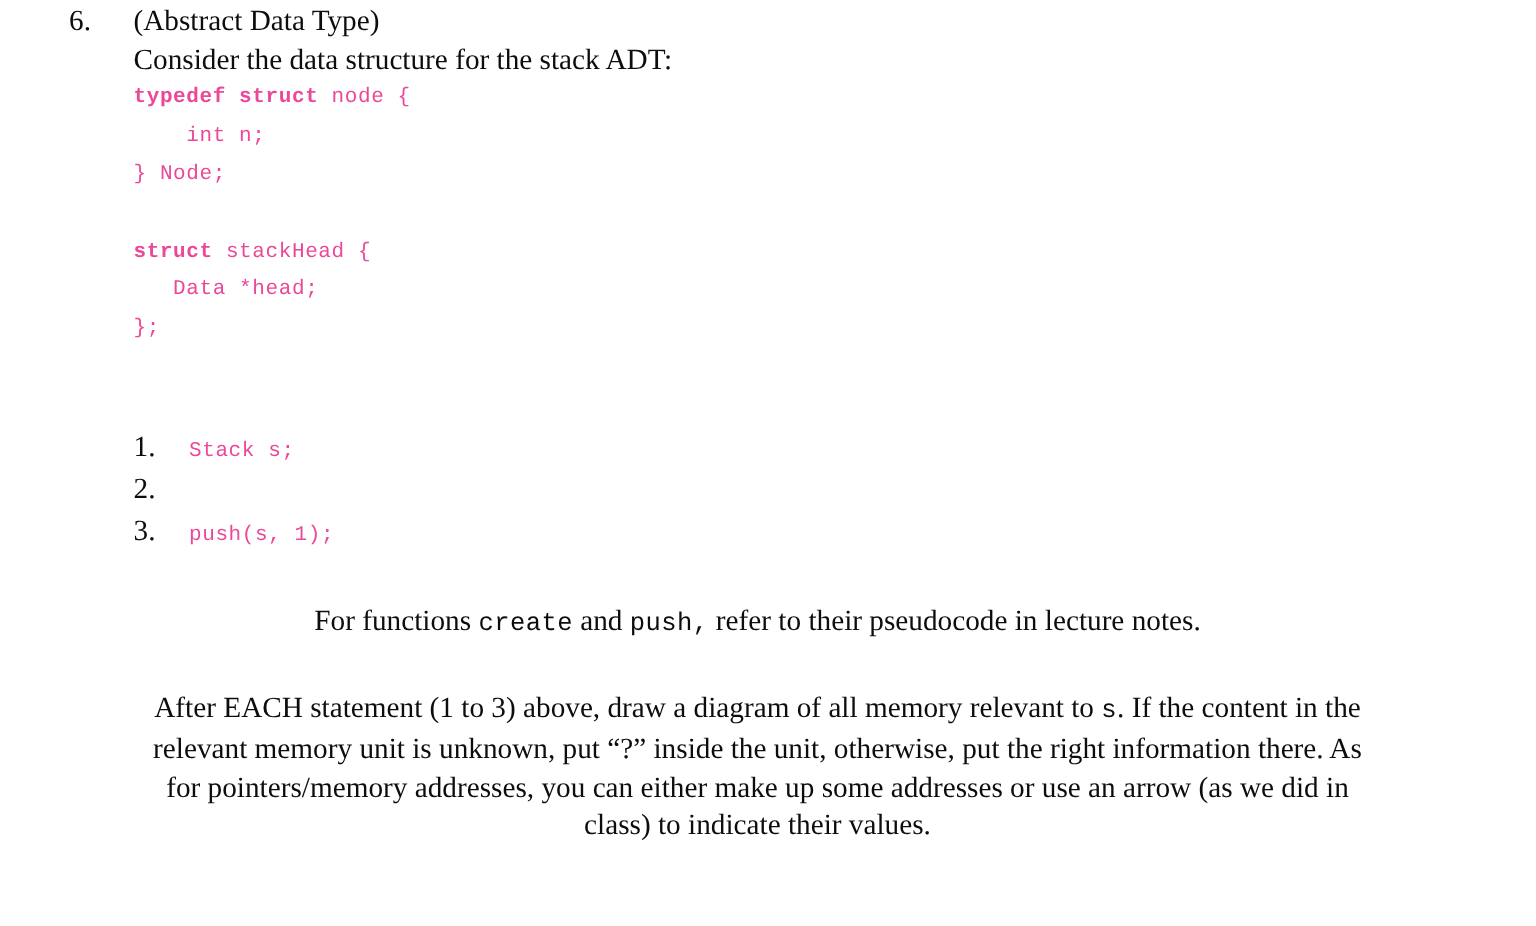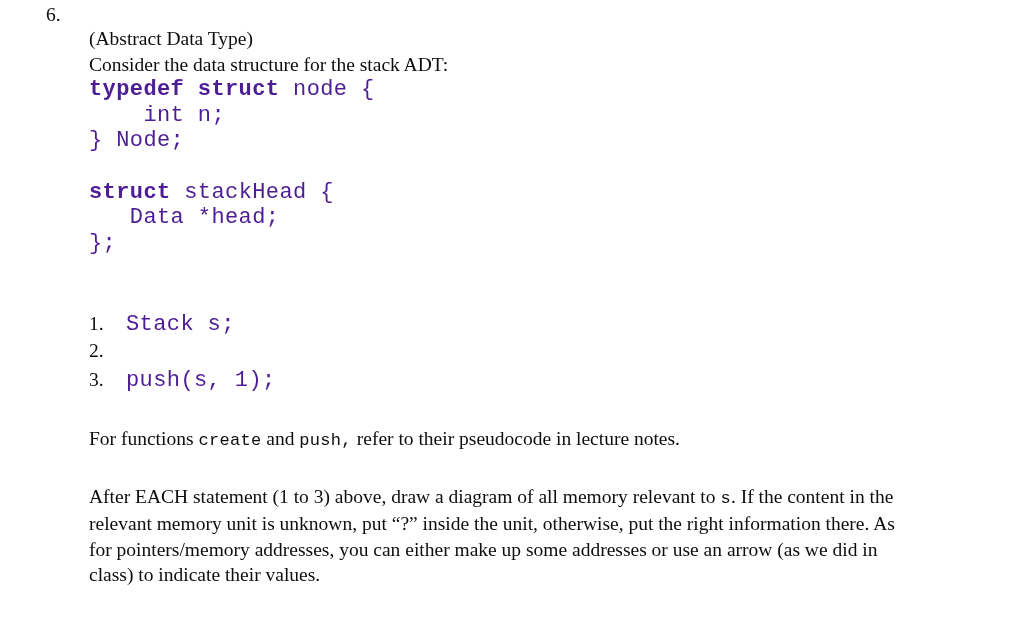--- a/index.html
+++ b/index.html
@@ -17,23 +17,23 @@
     color: #000000;
   }
   .serif {
     font-family: "Liberation Serif", "DejaVu Serif", serif;
     font-size: 19.5px;
     line-height: 25.5px;
     color: #0d0d0d;
   }
   .mono {
     font-family: "Liberation Mono", "DejaVu Sans Mono", monospace;
-    font-size: 22px;
+    font-size: 14px;
     line-height: 25.5px;
-    color: #4c1d95;
+    color: #ec4899;
     letter-spacing: 0.4px;
   }
   .mono-b {
     font-family: "Liberation Mono", "DejaVu Sans Mono", monospace;
     font-weight: bold;
     letter-spacing: 0.4px;
   }
 
   
   .item-number {
@@ -43,30 +43,29 @@
     width: 36px;
     text-align: left;
   }
 
   
   .body-block {
     position: absolute;
     left: 89px;
     top: 2px;
     width: 832px;
-    margin-top: 24px;
   }
 
   .prose-line {
     white-space: pre-wrap;
   }
 
   .paragraph {
     margin: 0;
-    text-align: left;
+    text-align: center;
   }
 
   .code-block {
     margin: 0;
   }
   .code-line {
     white-space: pre;
     height: 25.5px;
   }
 

